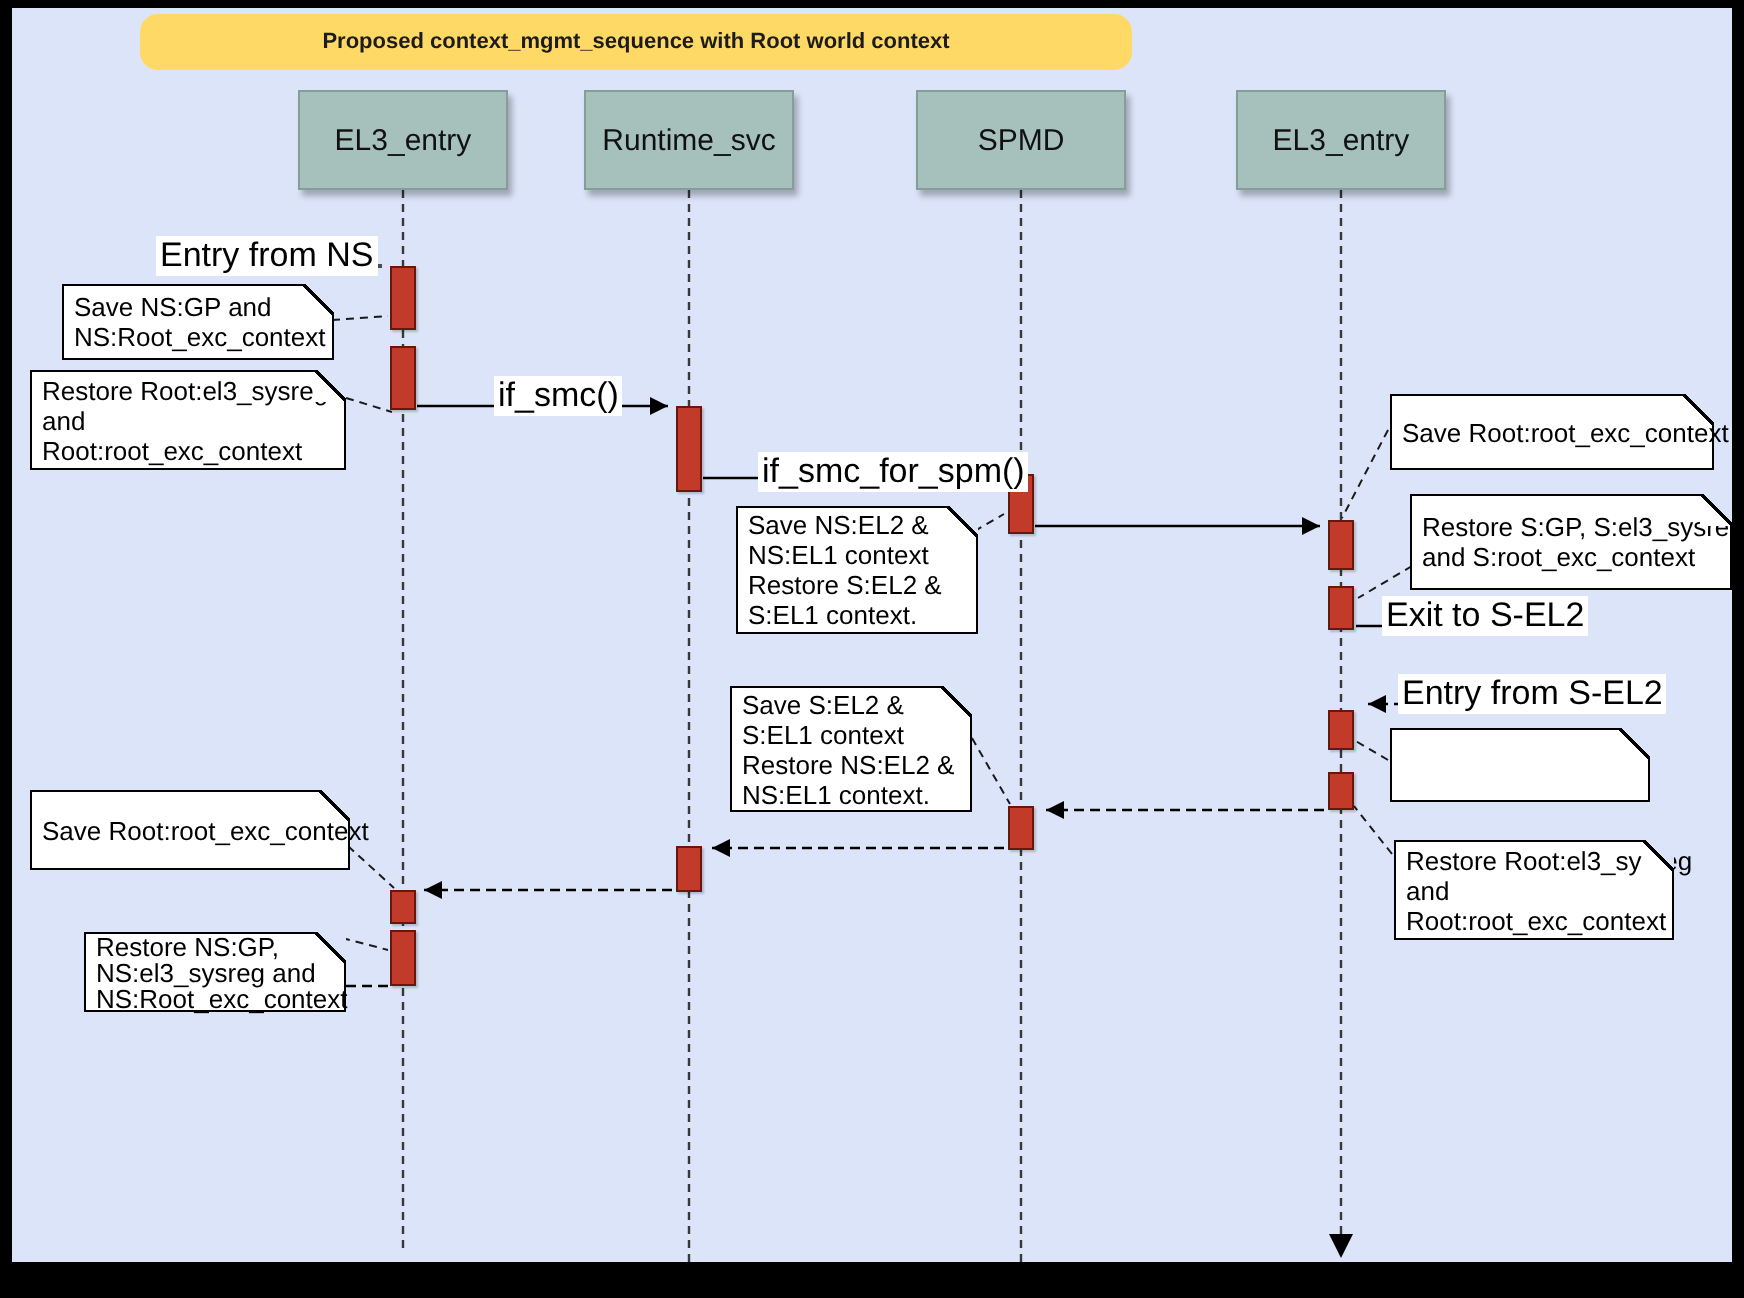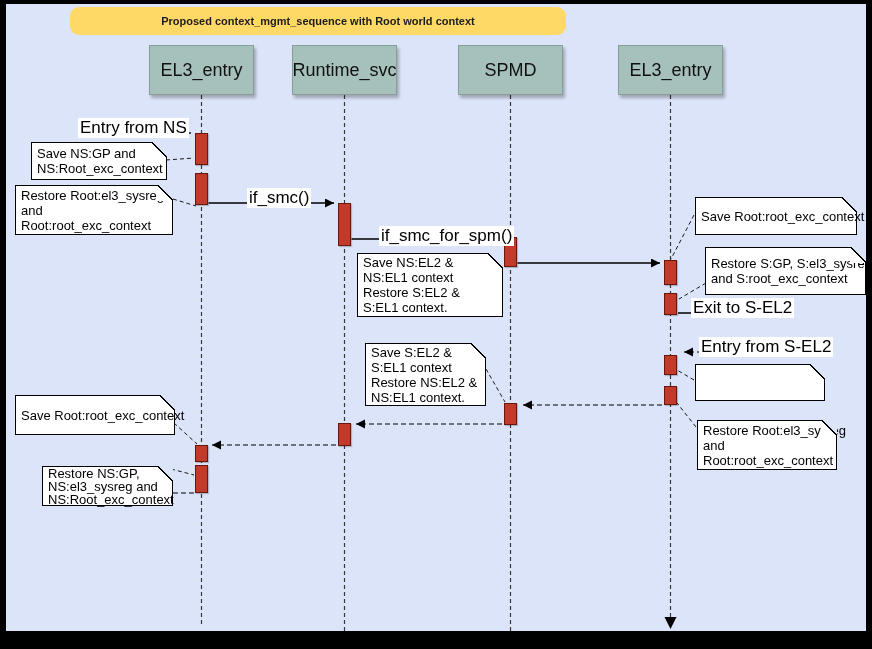--- a/index.html
+++ b/index.html
@@ -20,21 +20,21 @@
     border-radius:9px;
     display:flex; align-items:center; justify-content:center;
     font-weight:bold; font-size:11px; color:#1c1c1c;margin-left:22px;
   }
   .head {
     position:absolute; width:105px; height:50px; top:45px;
     background: var(--header-fill, #a6c1bb);
     border:1px solid var(--header-border, #869e98);
     box-shadow:2px 3px 3px rgba(0,0,0,0.28);
     display:flex; align-items:center; justify-content:center;
-    font-size:18px; color:#111; box-sizing:border-box;
+    font-size:15px; color:#111; box-sizing:border-box;
   }
   .act {
     position:absolute; width:13px;
     background: var(--activation-fill, #c13a2a);
     border:1.5px solid var(--activation-border, #69160b);
     box-sizing:border-box;
     box-shadow:1px 1px 1px rgba(0,0,0,0.2);
   }
   .note {
     position:absolute;
@@ -135,21 +135,21 @@
     <span class="txt">Save NS:GP and
 NS:Root_exc_context</span>
     <span class="fold"></span>
   </div>
   <div class="note" style="left:15px; top:185px; width:158px; height:50px">
     <span class="txt">Restore Root:el3_sysreg
 and
 Root:root_exc_context</span>
     <span class="fold"></span>
   </div>
-  <div class="note" style="left:357px; top:253px; width:146px; height:64px">
+  <div class="note" style="left:368px; top:253px; width:121px; height:64px">
     <span class="txt">Save NS:EL2 &amp;
 NS:EL1 context
 Restore S:EL2 &amp;
 S:EL1 context.</span>
     <span class="fold"></span>
   </div>
   <div class="note" style="left:695px; top:197px; width:162px; height:38px">
     <span class="txt">Save Root:root_exc_context</span>
     <span class="fold"></span>
   </div>

